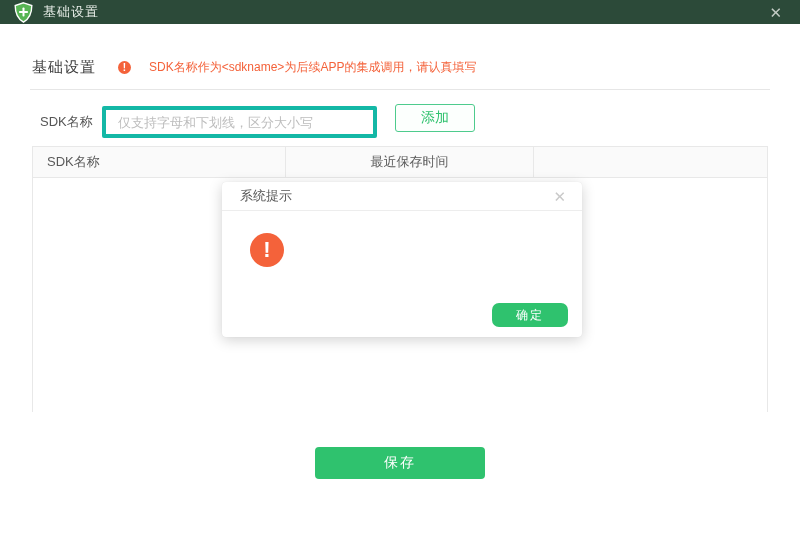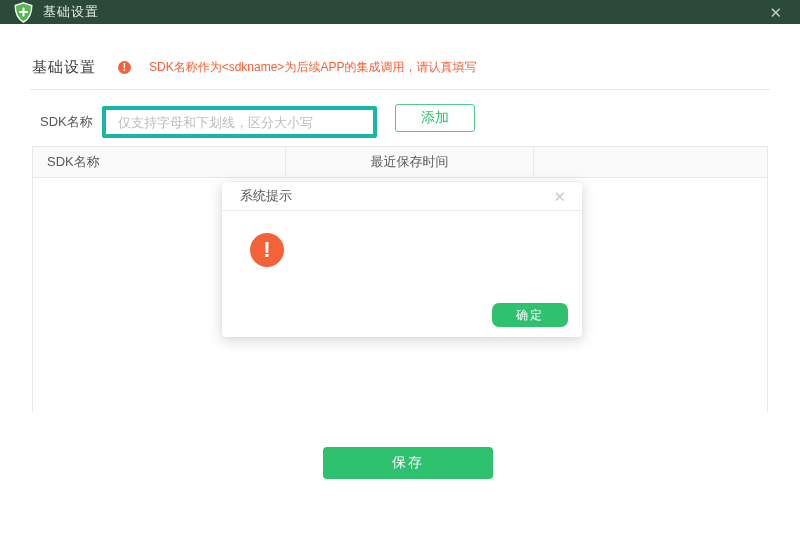--- a/index.html
+++ b/index.html
@@ -75,21 +75,20 @@
   .th:nth-child(1){width:253px;justify-content:flex-start;padding-left:14px;}
   .th:nth-child(2){width:248px;text-align:center;}
   .th:nth-child(3){width:235px;border-right:none;}
   .tbody{height:234px;background:#fff;}
   
   .save-btn{
     position:absolute;left:315px;top:447px;width:170px;height:32px;
     background:var(--accent-green);border:none;border-radius:4px;
     color:#ffffff;font-size:14px;letter-spacing:2px;cursor:pointer;
     font-family:"Liberation Sans","DejaVu Sans",sans-serif;
-    margin-left:8px;
   }
   
   .modal{
     position:absolute;left:222px;top:182px;width:360px;height:155px;
     background:#ffffff;border-radius:4px;
     box-shadow:0 3px 14px rgba(0,0,0,0.18), 0 0 1px rgba(0,0,0,0.1);
   }
   .modal-header{
     height:29px;display:flex;align-items:center;padding:0 16px 0 18px;
     border-bottom:1px solid #ededed;

